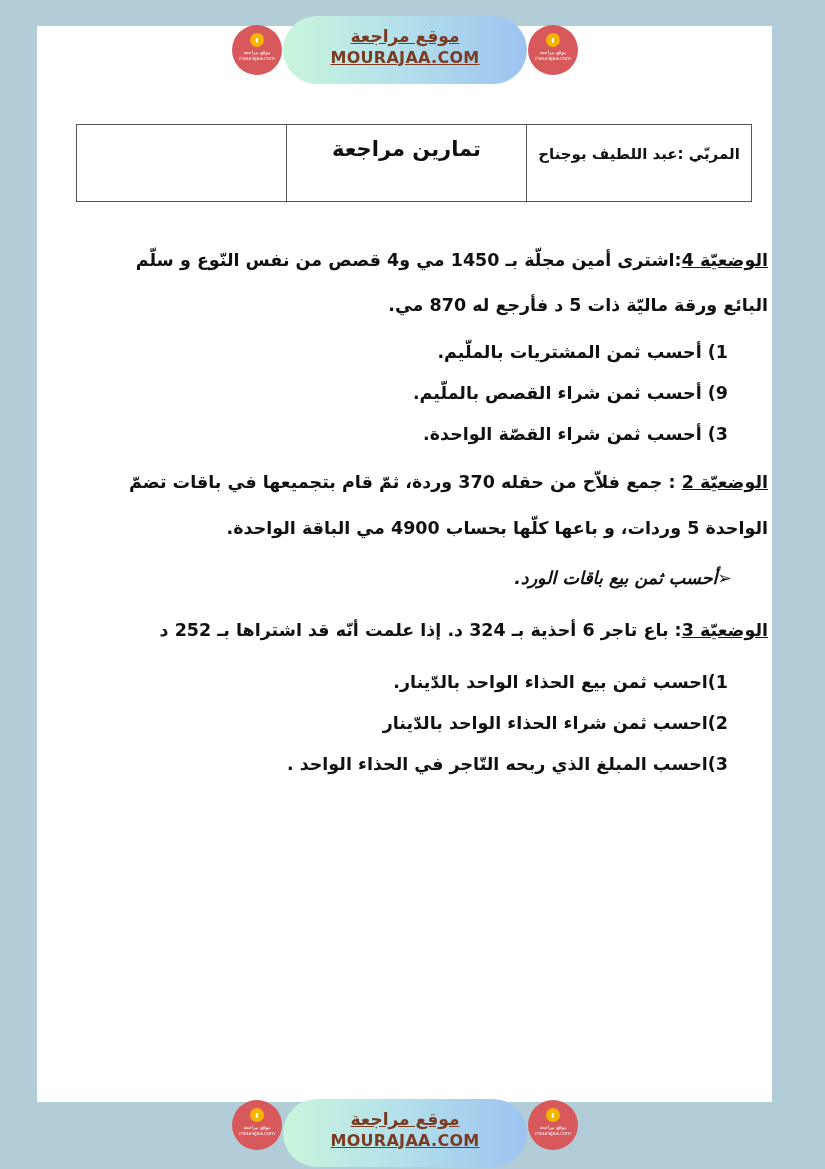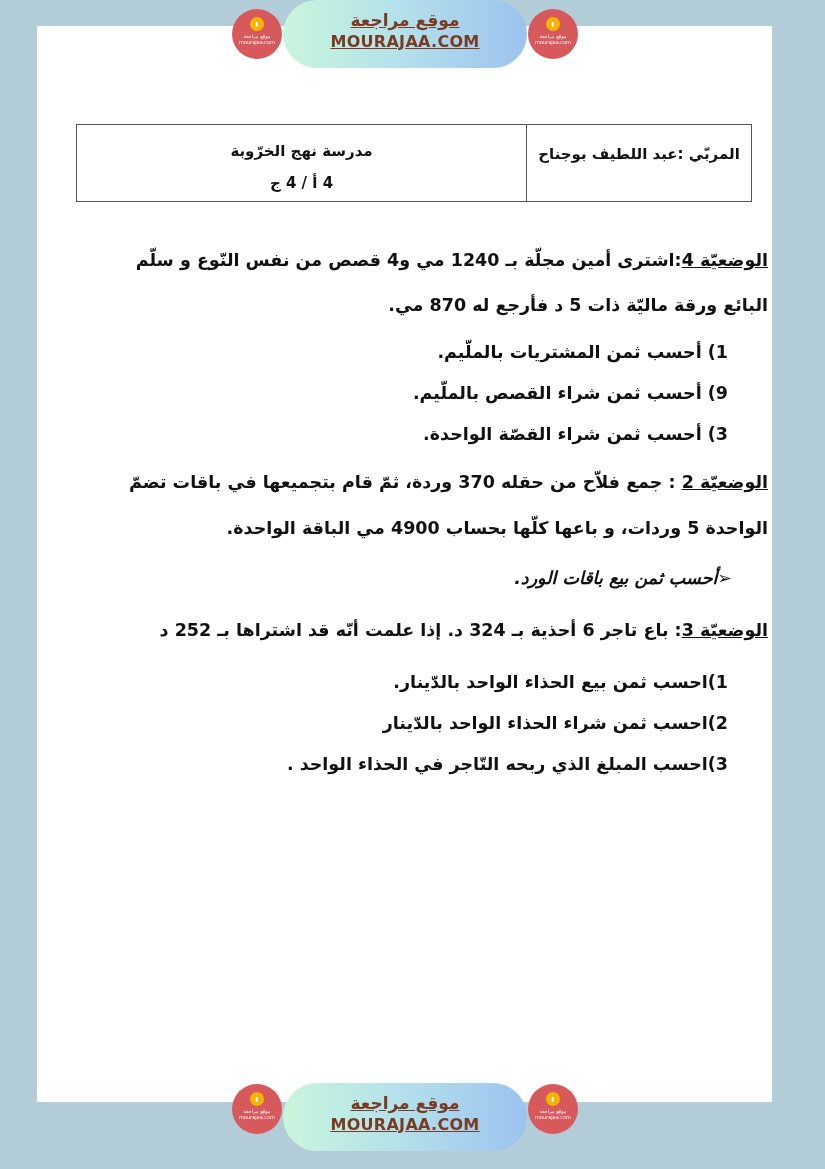--- a/index.html
+++ b/index.html
@@ -7,21 +7,21 @@
     width: 825px; height: 1169px; position: relative; overflow: hidden;
     background: #b3cdd8;
     font-family: "DejaVu Sans", sans-serif;
   }
   .page {
     position: absolute; left: 37px; top: 26px; width: 735px; height: 1076px;
     background: #ffffff;
   }
   
   .banner {
-    position: absolute; left: 0; width: 653px; height: 80px;
+    position: absolute; left: 0; width: 653px; height: 80px; margin-top: 16px;
   }
   .banner.top { top: 0; }
   .banner.bottom { top: 1080px; }
   .pill {
     position: absolute; left: 283px; width: 244px; height: 68px;
     border-radius: 34px;
     background: linear-gradient(90deg, #c9f5dc 0%, #b5e2ea 45%, #9cc3f0 100%);
     text-align: center; color: #7a3b22;
     font-family: "DejaVu Sans", sans-serif; font-weight: bold;
   }
@@ -81,29 +81,26 @@
   </div>
   <div class="badge right">
     <span class="logo">▮</span>
     <span class="txt">موقع مراجعة</span>
     <span class="txt">mourajaa.com</span>
   </div>
 </div>
 
 <div class="hdr">
   <div class="cell c-teacher">المربّي :عبد اللطيف بوجناح</div>
-  <div class="cell c-school">
-    <div>مدرسة نهج الخرّوبة</div>
-    <div>4 أ / 4 ج</div>
-  </div>
+  <div class="cell c-title">تمارين مراجعة</div>
 </div>
 
 <div class="content" style="top:250px;">
   <div class="line" style="top:0;">
-    <span class="u">الوضعيّة 4</span><span>:اشترى أمين مجلّة بـ 1240 مي و4 قصص من نفس النّوع و سلّم</span>
+    <span class="u">الوضعيّة 4</span><span>:اشترى أمين مجلّة بـ 1450 مي و4 قصص من نفس النّوع و سلّم</span>
   </div>
   <div class="line" style="top:45px;">البائع ورقة ماليّة ذات 5 د فأرجع له 870 مي.</div>
   <div class="item" style="top:92px;">1) أحسب ثمن المشتريات بالملّيم.</div>
   <div class="item" style="top:133px;">9) أحسب ثمن شراء القصص بالملّيم.</div>
   <div class="item" style="top:174px;margin-left:48px;">3) أحسب ثمن شراء القصّة الواحدة.</div>
 </div>
 
 <div class="content" style="top:472px;">
   <div class="line" style="top:0;">
     <span class="u">الوضعيّة 2</span><span> : جمع فلاّح من حقله 370 وردة، ثمّ قام بتجميعها في باقات تضمّ</span>

